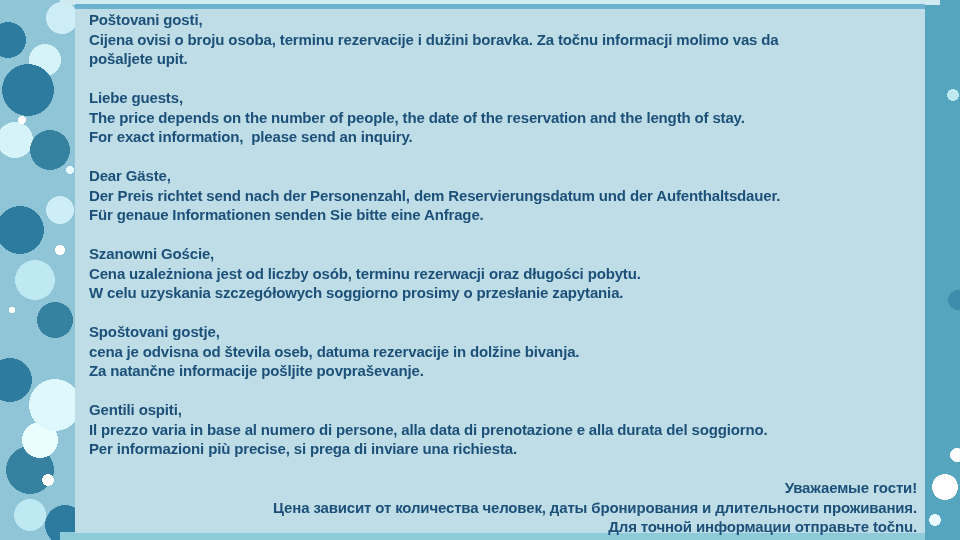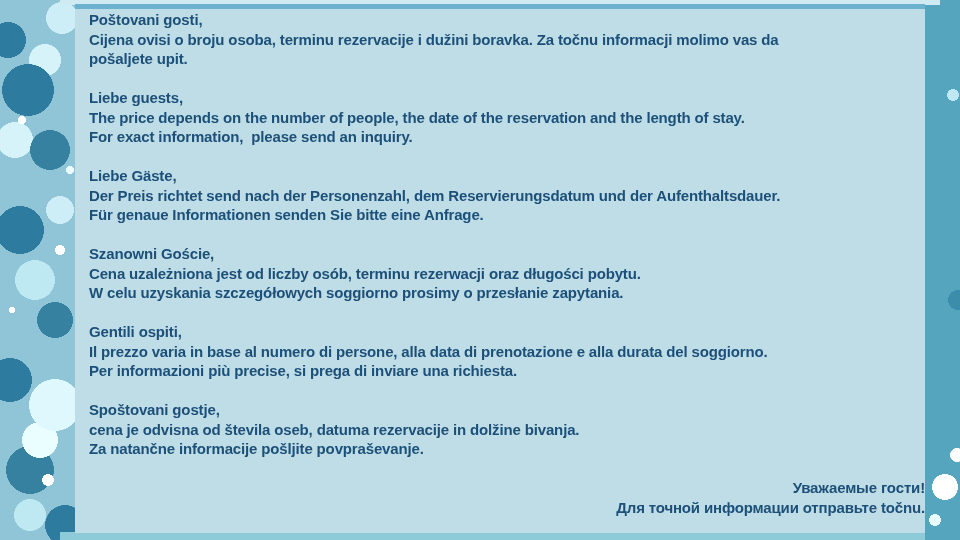--- a/index.html
+++ b/index.html
@@ -50,21 +50,21 @@
   .bg-top    { position:absolute; left:60px; top:0; width:880px; height:5px; background:#cfeaf1; }
   .bg-bottom { position:absolute; left:60px; top:532px; width:865px; height:8px; background:#8ecbd8; }
 
   .panel {
     position:absolute; left:75px; top:4px; width:850px; height:529px;
     box-sizing:border-box;
     background:#bedde7;
     border-top:5px solid #6cb2cf;
   }
   .panel-content {
-    padding:1px 0 0 14px;
+    padding:1px 8px 0 14px;
   }
   .section { margin:0 0 19.5px 0; }
   .section:last-child { margin-bottom:0;text-align:right; }
   .line {
     font-weight:bold;
     font-size:15px;
     line-height:19.5px;
     color:#1d5078;
     white-space:pre;
     letter-spacing:-0.15px;
@@ -87,42 +87,43 @@
       <div class="line">pošaljete upit.</div>
     </div>
 
     <div class="section">
       <div class="line">Liebe guests,</div>
       <div class="line">The price depends on the number of people, the date of the reservation and the length of stay.</div>
       <div class="line">For exact information,  please send an inquiry.</div>
     </div>
 
     <div class="section">
-      <div class="line">Liebe Gäste,</div>
+      <div class="line">Dear Gäste,</div>
       <div class="line">Der Preis richtet send nach der Personenzahl, dem Reservierungsdatum und der Aufenthaltsdauer.</div>
       <div class="line">Für genaue Informationen senden Sie bitte eine Anfrage.</div>
     </div>
 
     <div class="section">
       <div class="line">Szanowni Goście,</div>
       <div class="line">Cena uzależniona jest od liczby osób, terminu rezerwacji oraz długości pobytu.</div>
       <div class="line">W celu uzyskania szczegółowych soggiorno prosimy o przesłanie zapytania.</div>
     </div>
 
     <div class="section">
+      <div class="line">Spoštovani gostje,</div>
+      <div class="line">cena je odvisna od števila oseb, datuma rezervacije in dolžine bivanja.</div>
+      <div class="line">Za natančne informacije pošljite povpraševanje.</div>
+    </div>
+
+    <div class="section">
       <div class="line">Gentili ospiti,</div>
       <div class="line">Il prezzo varia in base al numero di persone, alla data di prenotazione e alla durata del soggiorno.</div>
       <div class="line">Per informazioni più precise, si prega di inviare una richiesta.</div>
     </div>
 
     <div class="section">
-      <div class="line">Spoštovani gostje,</div>
-      <div class="line">cena je odvisna od števila oseb, datuma rezervacije in dolžine bivanja.</div>
-      <div class="line">Za natančne informacije pošljite povpraševanje.</div>
-    </div>
-
-    <div class="section">
       <div class="line">Уважаемые гости!</div>
+      <div class="line">Цена зависит от количества человек, даты бронирования и длительности проживания.</div>
       <div class="line">Для точной информации отправьте točnu.</div>
     </div>
 
   </div>
 </div>
 
 </body></html>

